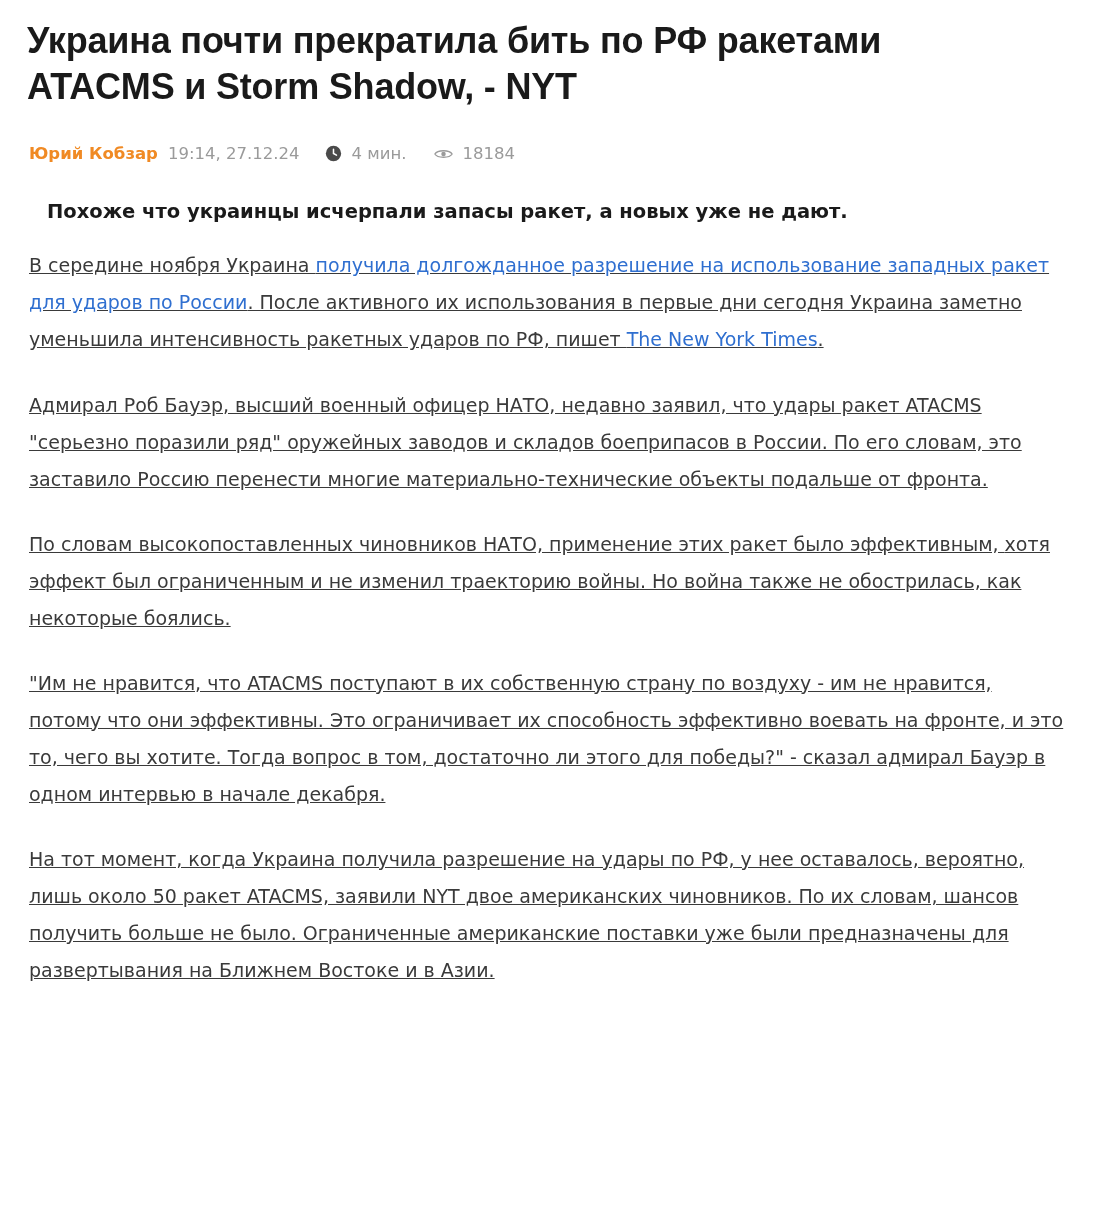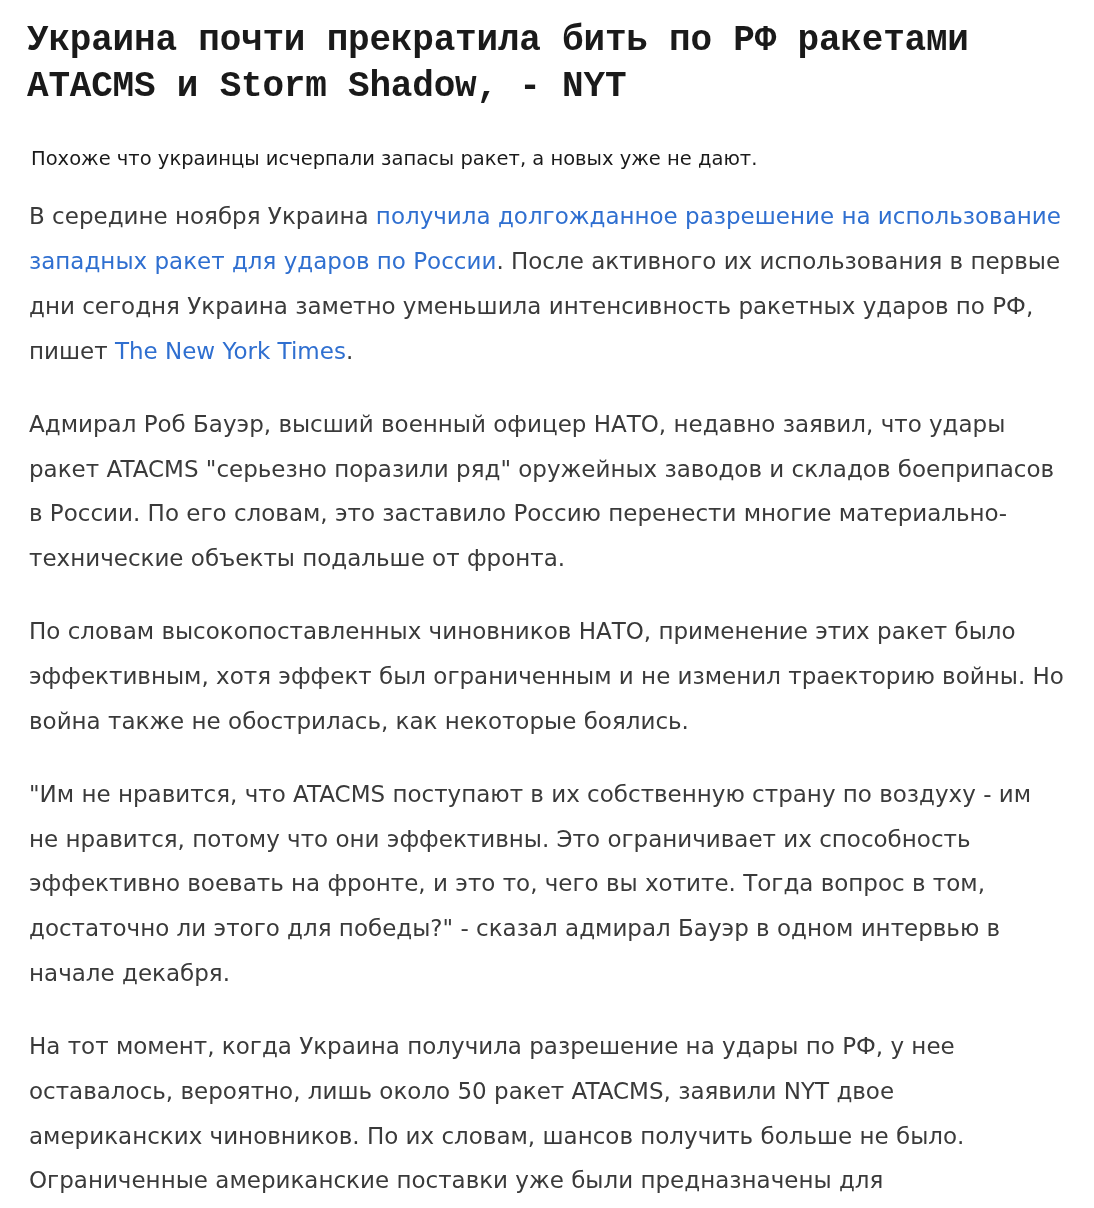--- a/index.html
+++ b/index.html
@@ -13,21 +13,21 @@
     font-family: "DejaVu Sans", sans-serif;
     color: #333333;
   }
   .page {
     width: 1040px;
     margin: 0 auto;
     padding: 18px 0 40px 0;
     box-sizing: border-box;
   }
   .article-title {
-    font-family: Liberation Mono, monospace;
+    font-family: Liberation Sans, sans-serif;
     font-size: 36px;
     line-height: 1.28;
     font-weight: bold;
     color: #1a1a1a;
     letter-spacing: -0.2px;
     margin: 0 0 34px 0;
     max-width: 960px;
   }
   .meta-row {
     display: flex;
@@ -59,37 +59,38 @@
   .icon {
     display: inline-block;
     flex: none;
     line-height: 0;
   }
   .clock-icon svg, .eye-icon svg { display: block; }
 
   .lead {
     font-size: 19.5px;
     line-height: 1.55;
-    font-weight: normal;
+    font-weight: bold;
     color: #1a1a1a;
-    margin: 0 0 14px 2px;
+    margin: 0 0 14px 18px;
     display: inline;
     background-image: linear-gradient(to right, #e23b3b, #e23b3b);
     background-repeat: no-repeat;
     background-size: 100% 2px;
     background-position: 0 1.30em;
   }
   .lead-wrap { margin: 0 0 20px 2px; }
 
   p.body-text {
-    font-size: 23px;
+    font-size: 19px;
     line-height: 1.95;
     color: #3a3a3a;
     margin: 0 0 28px 2px;
     max-width: 1040px;
+    text-decoration: underline;
   }
   p.body-text:last-child { margin-bottom: 0; }
 
   a.inline-link {
     color: #2f6fd0;
     text-decoration: none;
   }
   a.inline-link.underlined {
     background-image: linear-gradient(to right, #e23b3b, #e23b3b);
     background-repeat: no-repeat;
@@ -103,20 +104,44 @@
     background-position: 0 1.28em;
   }
 </style>
 </head>
 <body>
 
 <div class="page">
 
   <h1 class="article-title">Украина почти прекратила бить по РФ ракетами ATACMS и Storm Shadow, - NYT</h1>
 
+  <div class="meta-row">
+    <span class="meta-author">Юрий Кобзар</span>
+    <span class="meta-date">19:14, 27.12.24</span>
+
+    <span class="meta-item">
+      <span class="icon clock-icon">
+        <svg width="17" height="17" viewBox="0 0 20 20">
+          <circle cx="10" cy="10" r="9" fill="#4a4a4a"></circle>
+          <path d="M10 5 L10 10 L13.5 12" stroke="#ffffff" stroke-width="1.8" fill="none" stroke-linecap="round"></path>
+        </svg>
+      </span>
+      <span>4 мин.</span>
+    </span>
+
+    <span class="meta-item">
+      <span class="icon eye-icon">
+        <svg width="19" height="14" viewBox="0 0 22 14">
+          <path d="M1 7 C4 2, 18 2, 21 7 C18 12, 4 12, 1 7 Z" fill="none" stroke="#9a9a9a" stroke-width="1.5"></path>
+          <circle cx="11" cy="7" r="2.6" fill="#9a9a9a"></circle>
+        </svg>
+      </span>
+      <span>18184</span>
+    </span>
+  </div>
 
   <div class="lead-wrap">
     <span class="lead">Похоже что украинцы исчерпали запасы ракет, а новых уже не дают.</span>
   </div>
 
   <p class="body-text">
     <span>В середине ноября Украина </span><a class="inline-link underlined" href="#">получила долгожданное разрешение на использование западных ракет для ударов по России</a><span>. После активного их использования в первые дни сегодня Украина заметно уменьшила интенсивность ракетных ударов по РФ, пишет </span><a class="inline-link" href="#">The New York Times</a><span>.</span>
   </p>
 
   <p class="body-text">Адмирал Роб Бауэр, высший военный офицер НАТО, недавно заявил, что удары ракет ATACMS "серьезно поразили ряд" оружейных заводов и складов боеприпасов в России. По его словам, это заставило Россию перенести многие материально-технические объекты подальше от фронта.</p>

